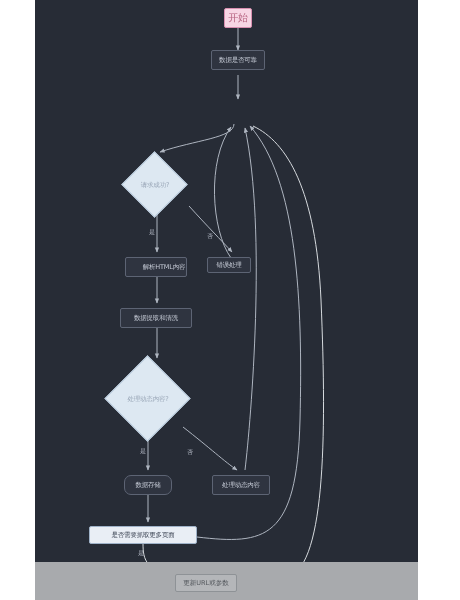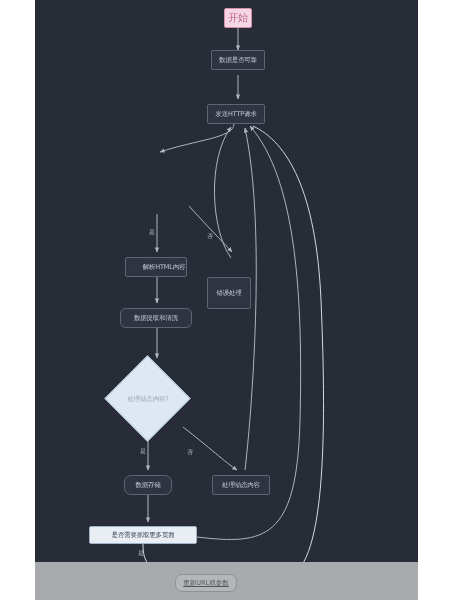--- a/index.html
+++ b/index.html
@@ -121,25 +121,24 @@
 
   .node-bottom {
     position: absolute;
     box-sizing: border-box;
     display: flex;
     align-items: center;
     justify-content: center;
     text-align: center;
     background: #b4b6b9;
     border: 1px solid #8e9296;
-    border-radius: 7px;
+    border-radius: 2px;
     color: #53575c;
     font-size: 6.5px;
     line-height: 1.05;
-    text-decoration: underline;
   }
 
   
   #watermark {
     position: absolute;
     right: 2px;
     bottom: 2px;
     font-size: 29px;
     color: #2b2f36;
     font-family: "DejaVu Sans", "Liberation Sans", sans-serif;
@@ -197,34 +196,35 @@
     </svg>
 
     <div class="node node-start" style="left:189px; top:8px; width:28px; height:20px;">
       <span>开始</span>
     </div>
 
     <div class="node node-process" style="left:176px; top:50px; width:54px; height:20px;">
       <span>数据是否可靠</span>
     </div>
 
-    <div class="node node-process" style="left:172px; top:104px; width:58px; height:20px;">
-      <span>发送HTTP请求</span>
-    </div>
-
+
+    <div class="node-diamond-wrap" style="left:87px; top:152px; width:66px; height:66px;">
+      <div class="node-diamond" style="width:47px; height:47px; left:9px; top:9px;"></div>
+      <div class="node-diamond-label">请求成功?</div>
+    </div>
 
     <div class="node node-process" style="left:90px; top:257px; width:62px; height:20px;padding-left:16px;">
       <span>解析HTML内容</span>
     </div>
 
-    <div class="node node-process" style="left:172px; top:257px; width:44px; height:32px;margin-top:20px;">
+    <div class="node node-process" style="left:172px; top:257px; width:44px; height:16px;">
       <span>错误处理</span>
     </div>
 
-    <div class="node node-process" style="left:85px; top:308px; width:72px; height:20px;border-radius:6px;">
+    <div class="node node-process" style="left:85px; top:308px; width:72px; height:20px;">
       <span>数据提取和清洗</span>
     </div>
 
     <div class="node-diamond-wrap" style="left:70px; top:356px; width:86px; height:86px;">
       <div class="node-diamond" style="width:61px; height:61px; left:12px; top:12px;"></div>
       <div class="node-diamond-label">处理动态内容?</div>
     </div>
 
     <div class="node node-process" style="left:89px; top:475px; width:48px; height:20px;border-radius:7px;">
       <span>数据存储</span>

